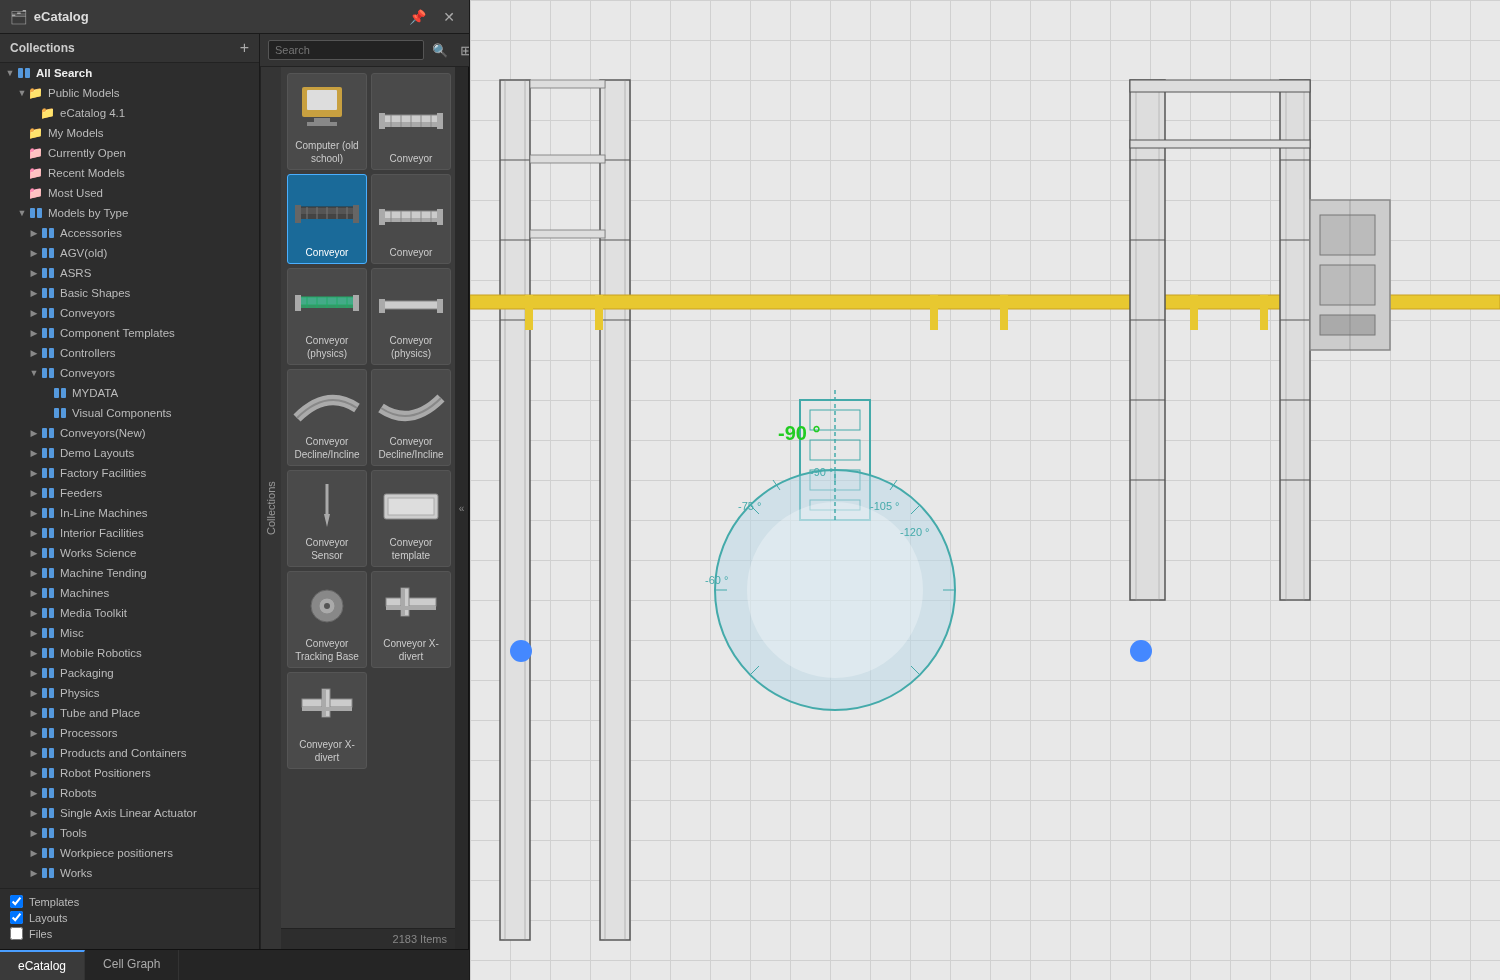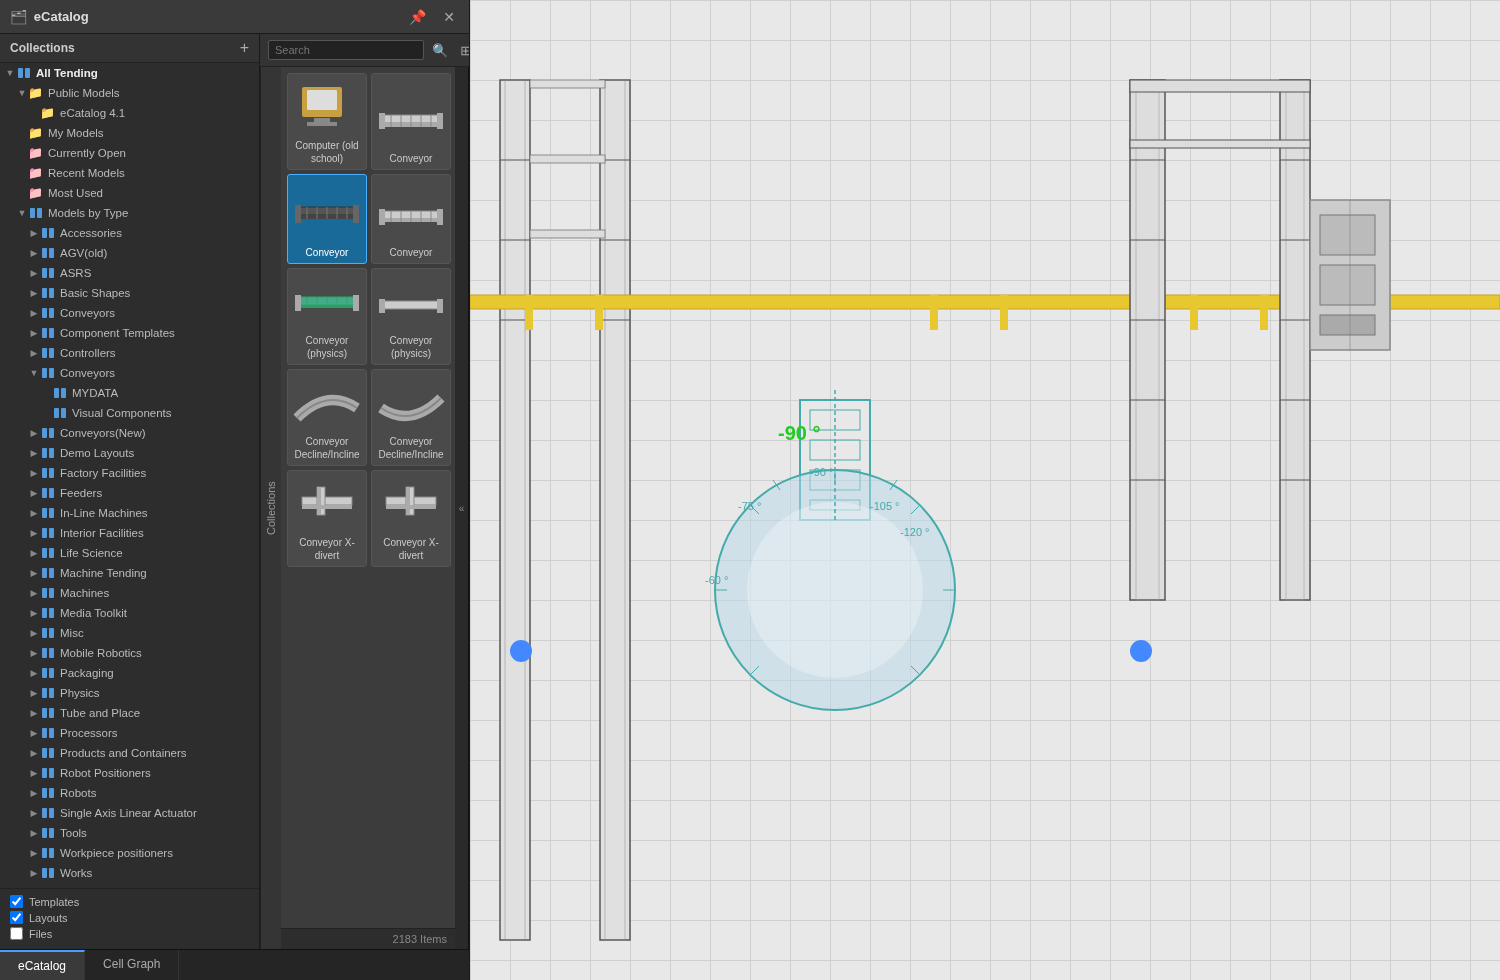--- a/index.html
+++ b/index.html
@@ -346,21 +346,21 @@
       <div id="tree-scroll">
 
       <div class="tree-item" style="padding-left: 4px;">
             <span class="tree-arrow">▼</span>
             <span class="tree-icon">
               <svg width="14" height="12" viewBox="0 0 14 12">
                 <rect x="1" y="1" width="5" height="10" fill="#5599dd" rx="1"></rect>
                 <rect x="8" y="1" width="5" height="10" fill="#5599dd" rx="1"></rect>
               </svg>
             </span>
-            <span class="tree-label bold">All Tending</span>
+            <span class="tree-label bold">All Search</span>
           </div>
           <div class="tree-item" style="padding-left: 16px;">
             <span class="tree-arrow">▼</span>
             <span class="tree-icon">
               <span class="folder-icon" style="font-size:12px;">📁</span>
             </span>
             <span class="tree-label">Public Models</span>
           </div>
           <div class="tree-item" style="padding-left: 28px;">
             <span class="tree-arrow"></span>
@@ -568,21 +568,21 @@
             <span class="tree-label">Interior Facilities</span>
           </div>
           <div class="tree-item" style="padding-left: 28px;">
             <span class="tree-arrow">▶</span>
             <span class="tree-icon">
               <svg width="14" height="12" viewBox="0 0 14 12">
                 <rect x="1" y="1" width="5" height="10" fill="#5599dd" rx="1"></rect>
                 <rect x="8" y="1" width="5" height="10" fill="#5599dd" rx="1"></rect>
               </svg>
             </span>
-            <span class="tree-label">Life Science</span>
+            <span class="tree-label">Works Science</span>
           </div>
           <div class="tree-item" style="padding-left: 28px;">
             <span class="tree-arrow">▶</span>
             <span class="tree-icon">
               <svg width="14" height="12" viewBox="0 0 14 12">
                 <rect x="1" y="1" width="5" height="10" fill="#5599dd" rx="1"></rect>
                 <rect x="8" y="1" width="5" height="10" fill="#5599dd" rx="1"></rect>
               </svg>
             </span>
             <span class="tree-label">Machine Tending</span>
@@ -879,20 +879,48 @@
                     <svg width="70" height="52" viewBox="0 0 70 52">
                       <path d="M5,30 Q35,50 65,20" fill="none" stroke="#aaa" stroke-width="10"></path>
                         <path d="M5,30 Q35,50 65,20" fill="none" stroke="#888" stroke-width="2"></path>
                     </svg>
                   </div>
                   <div class="catalog-item-label">Conveyor Decline/Incline</div>
                 </div>
                 <div class="catalog-item">
                   <div class="catalog-item-thumb">
                     <svg width="70" height="52" viewBox="0 0 70 52">
+                      <line x1="35" y1="5" x2="35" y2="35" stroke="#aaa" stroke-width="3"></line>
+                        <polygon points="32,35 38,35 35,48" fill="#aaa"></polygon>
+                    </svg>
+                  </div>
+                  <div class="catalog-item-label">Conveyor Sensor</div>
+                </div>
+                <div class="catalog-item">
+                  <div class="catalog-item-thumb">
+                    <svg width="70" height="52" viewBox="0 0 70 52">
+                      <rect x="8" y="15" width="54" height="25" fill="#ccc" stroke="#888" rx="2"></rect>
+                          <rect x="12" y="19" width="46" height="17" fill="#ddd" stroke="#aaa"></rect>
+                    </svg>
+                  </div>
+                  <div class="catalog-item-label">Conveyor template</div>
+                </div>
+                <div class="catalog-item">
+                  <div class="catalog-item-thumb">
+                    <svg width="70" height="52" viewBox="0 0 70 52">
+                      <circle cx="35" cy="26" r="16" fill="#888" stroke="#666"></circle>
+                           <circle cx="35" cy="26" r="8" fill="#aaa" stroke="#888"></circle>
+                           <circle cx="35" cy="26" r="3" fill="#555"></circle>
+                    </svg>
+                  </div>
+                  <div class="catalog-item-label">Conveyor Tracking Base</div>
+                </div>
+                <div class="catalog-item">
+                  <div class="catalog-item-thumb">
+                    <svg width="70" height="52" viewBox="0 0 70 52">
                       <rect x="10" y="18" width="50" height="8" fill="#ccc" stroke="#888"></rect>
                     <rect x="25" y="8" width="8" height="28" fill="#ccc" stroke="#888"></rect>
                     <rect x="10" y="26" width="50" height="4" fill="#aaa"></rect>
                     <rect x="25" y="8" width="4" height="28" fill="#aaa"></rect>
                     </svg>
                   </div>
                   <div class="catalog-item-label">Conveyor X-divert</div>
                 </div>
                 <div class="catalog-item">
                   <div class="catalog-item-thumb">

